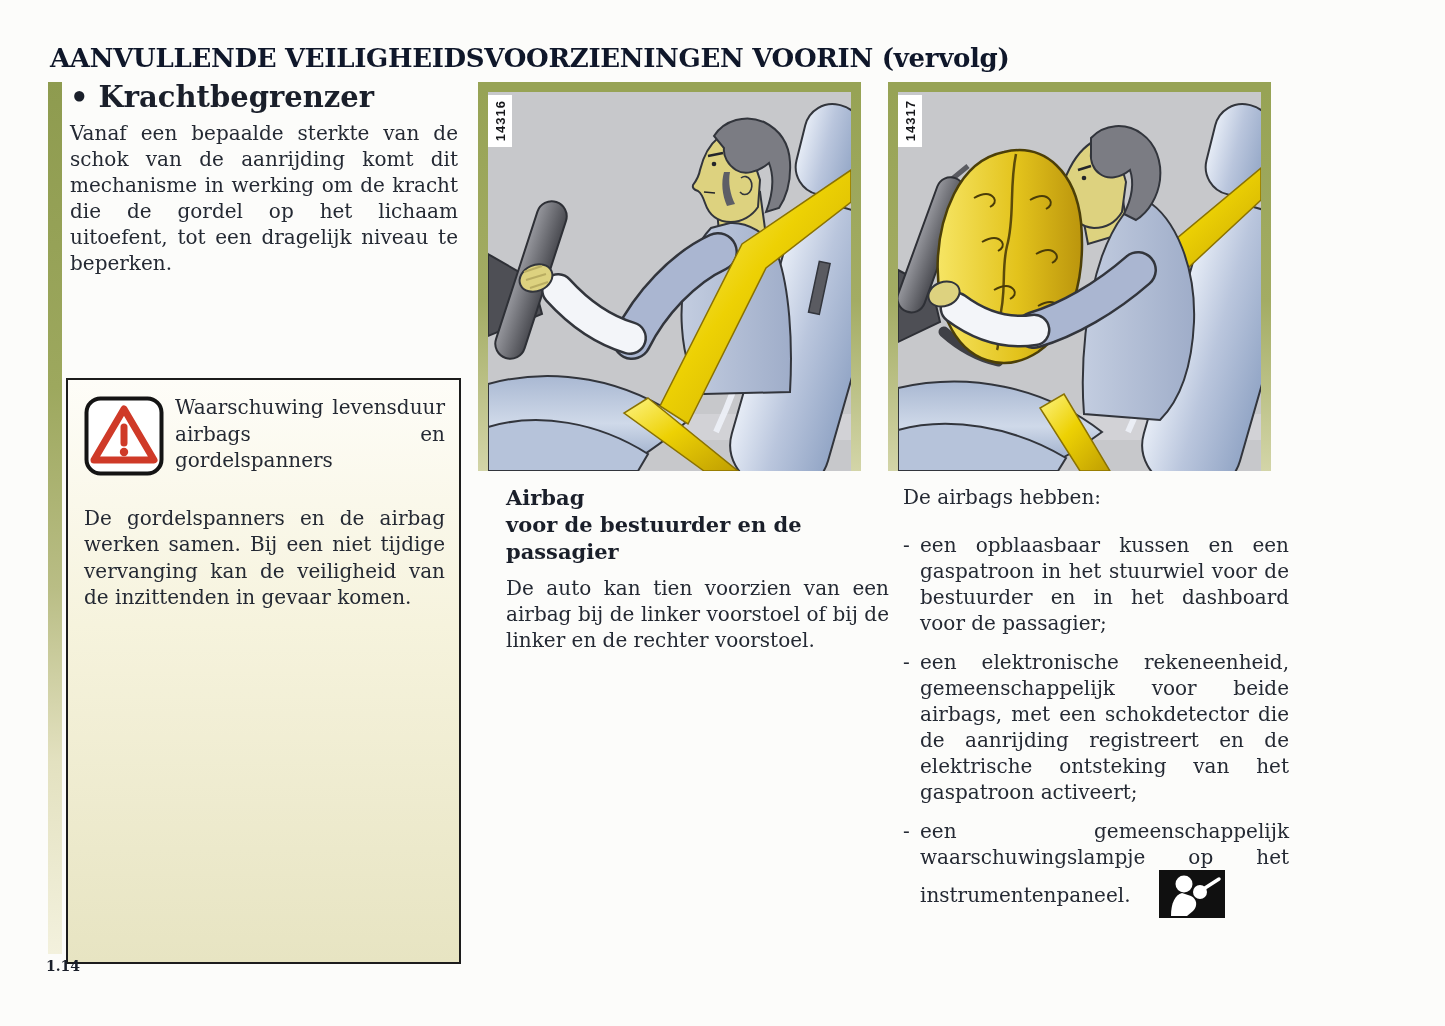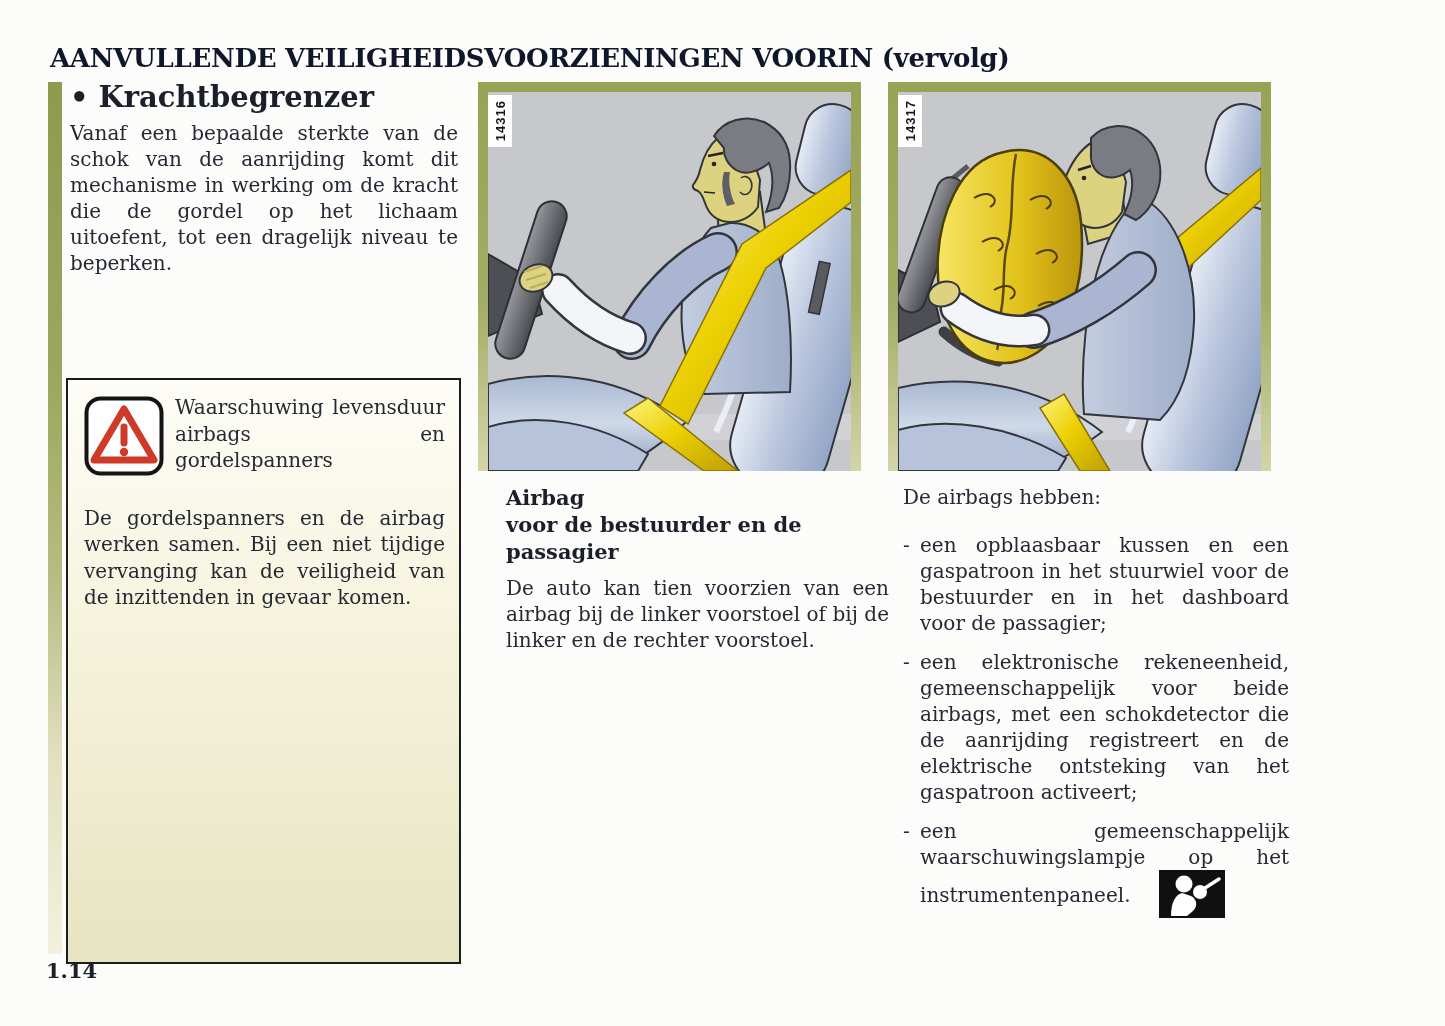--- a/index.html
+++ b/index.html
@@ -34,21 +34,21 @@
   .warning-box{
     left:66px;top:378px;width:395px;height:586px;box-sizing:border-box;
     border:2px solid #1c1c1c;
     background:linear-gradient(180deg,#fefdf8 0%,#f6f3dd 42%,#e7e4c2 100%);
     padding:14px 14px 0 16px;
   }
   .warn-icon{float:left;width:80px;height:80px;margin:2px 11px 4px 0;}
   .warning-box p{font-size:20px;line-height:26.5px;text-align:justify;margin:0;}
   .warning-box p.gap{margin-top:31px;}
 
-  .pagenum{left:46px;top:958px;font-size:21px;font-weight:bold;color:#1a1f2a;}
+  .pagenum{left:46px;top:958px;font-size:14px;font-weight:bold;color:#1a1f2a;}
 
   
   .fig{width:383px;height:389px;}
   .fig1{left:478px;top:82px;}
   .fig2{left:888px;top:82px;}
   .fig-label{
     position:absolute;left:10px;top:13px;width:24px;height:52px;background:#ffffff;
     display:flex;align-items:center;justify-content:center;
   }
   .fig-label span{

